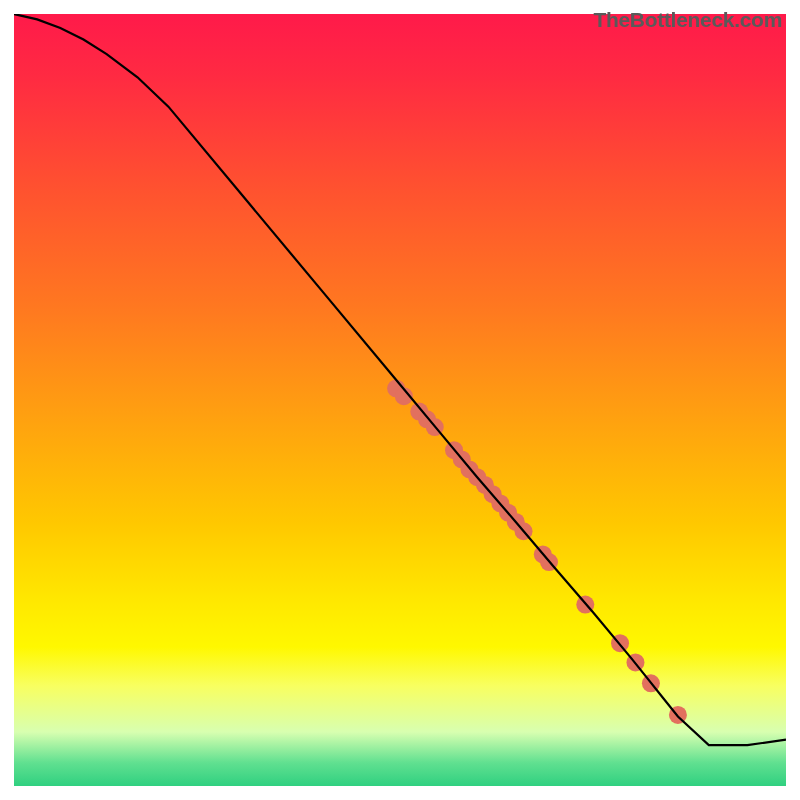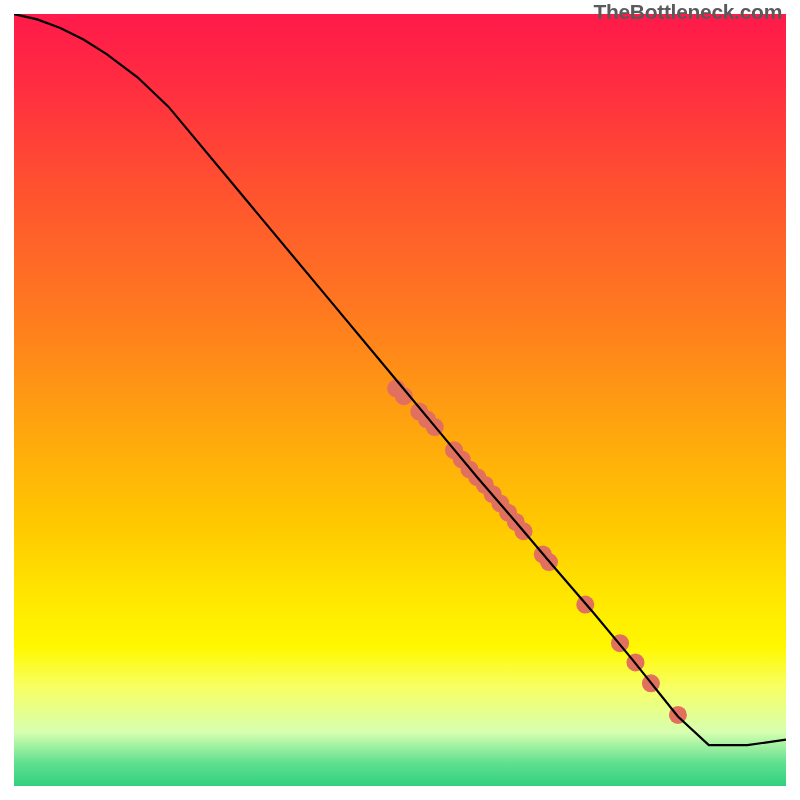--- a/index.html
+++ b/index.html
@@ -38,21 +38,21 @@
       #ffe800 76%,
       #fff800 82%,
       #f8ff60 87%,
       #d8ffb0 93%,
       #60e090 97%,
       #30d080 100%
     );
   }
   .watermark {
     position: absolute;
-    top: 0px;
+    top: 8px;
     right: 18px;
     font-family: Arial, Helvetica, sans-serif;
     font-size: 21px;
     font-weight: bold;
     color: #5a5a5a;
     letter-spacing: -0.3px;
   }
   svg.overlay {
     position: absolute;
     left: 0;

